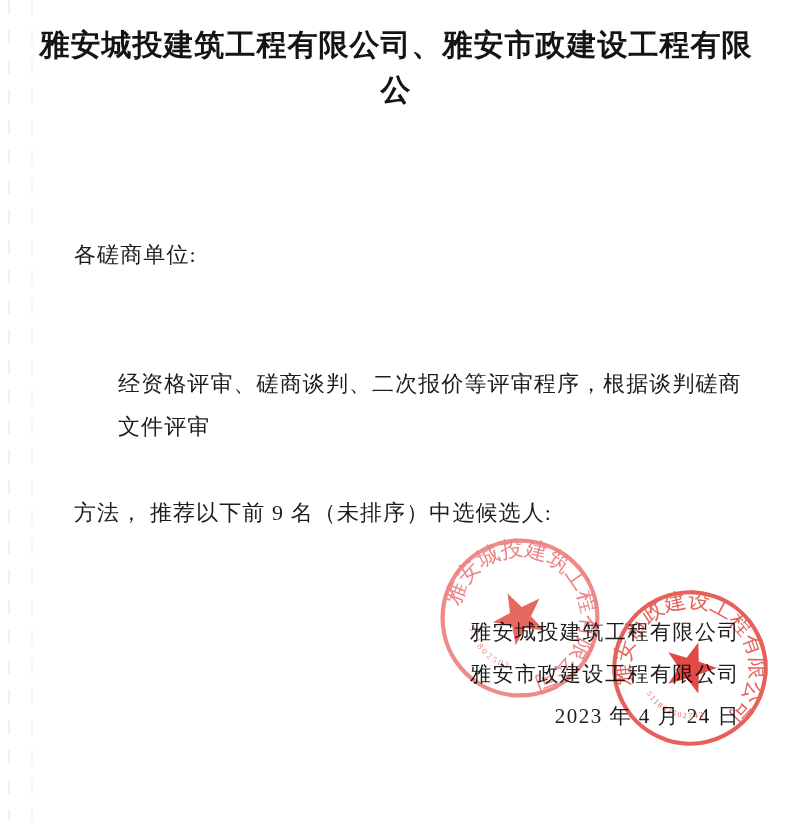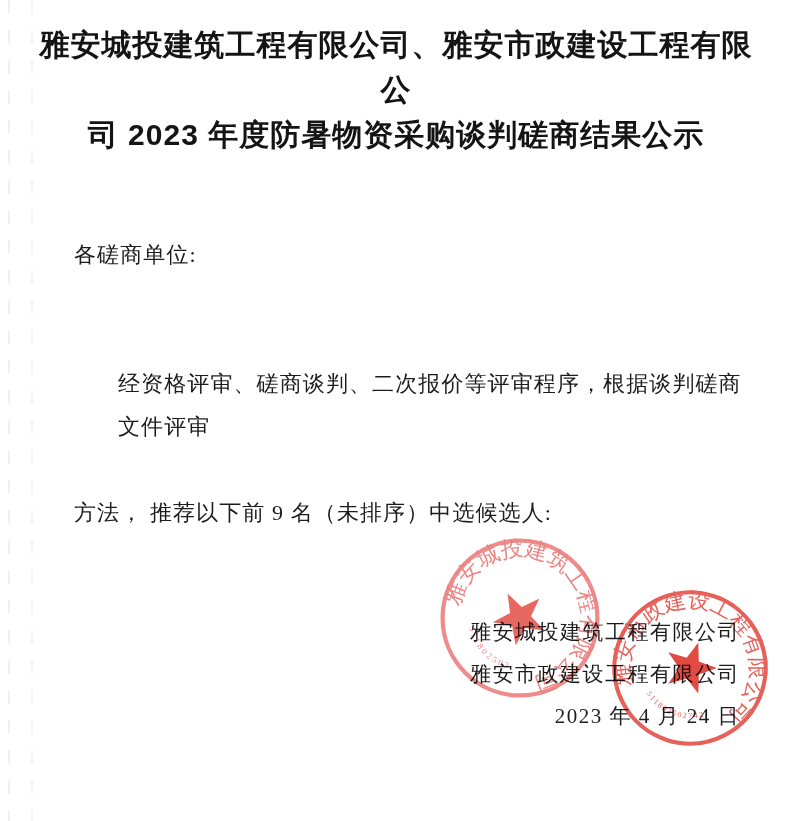--- a/index.html
+++ b/index.html
@@ -49,21 +49,20 @@
 </head>
 <body>
 
 <div class="page">
 
   <div class="scan-line scan-line-a"></div>
   <div class="scan-line scan-line-b"></div>
 
   <div class="title">
     <div>雅安城投建筑工程有限公司、雅安市政建设工程有限公</div>
-    <div>司 2023 年度防暑物资采购谈判磋商结果公示</div>
   </div>
 
   <div class="body-text">
     <div class="line">各磋商单位:</div>
     <div class="line indent">经资格评审、磋商谈判、二次报价等评审程序，根据谈判磋商文件评审</div>
     <div class="line">方法， 推荐以下前 9 名（未排序）中选候选人:</div>
     
     
     
     

